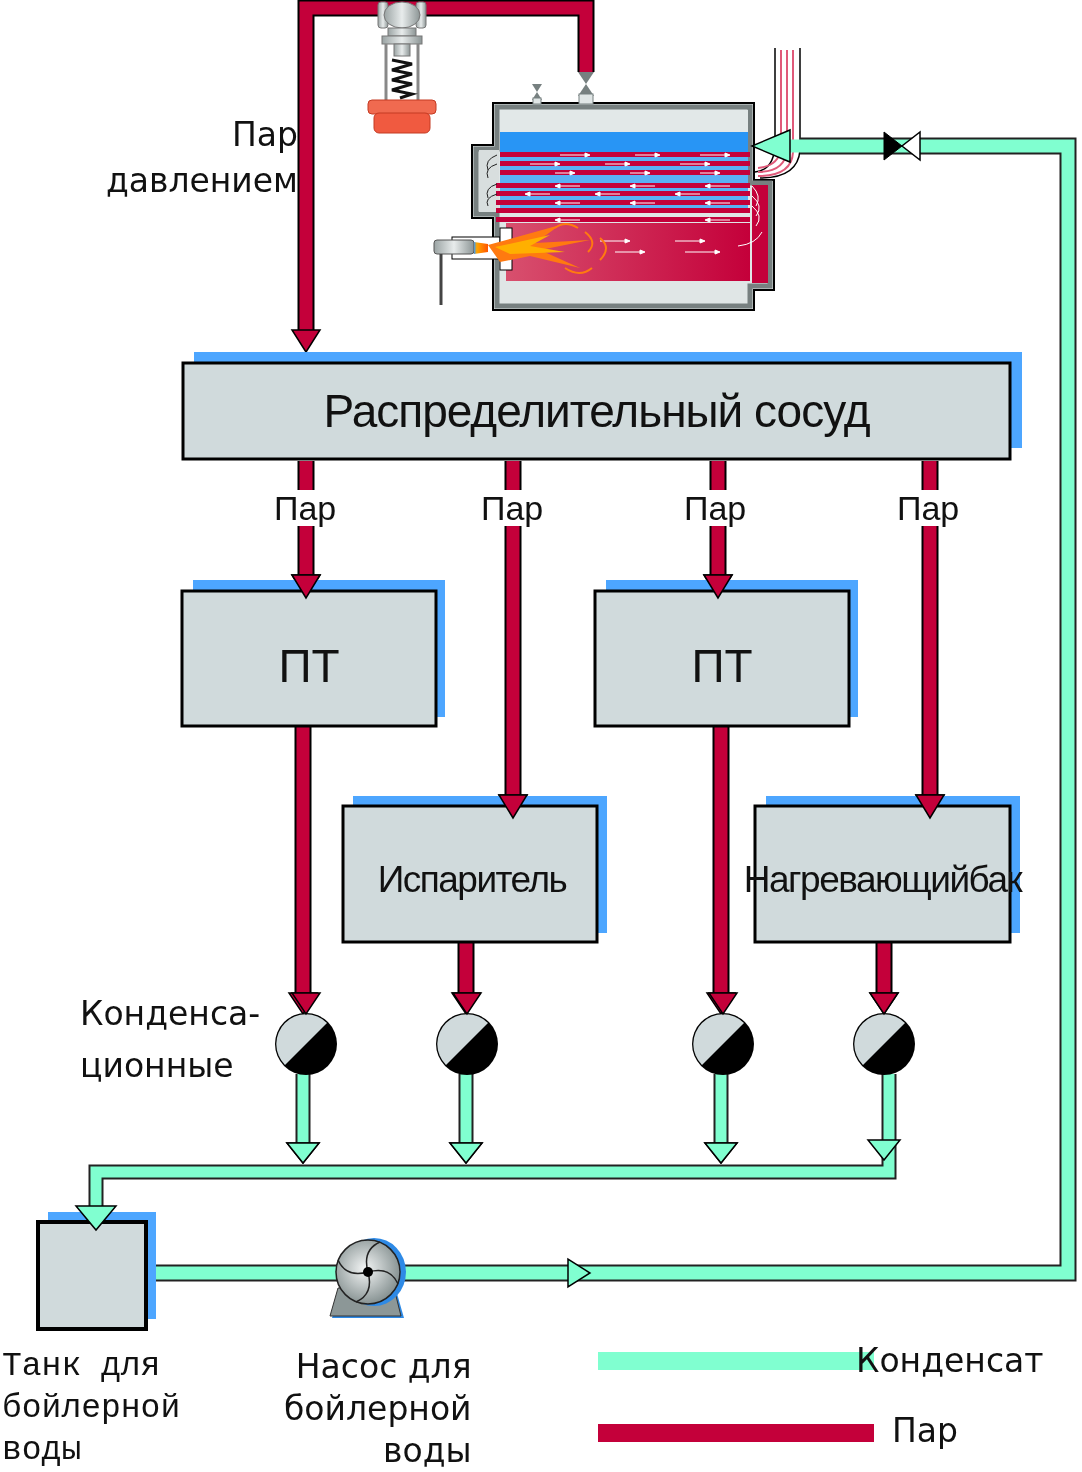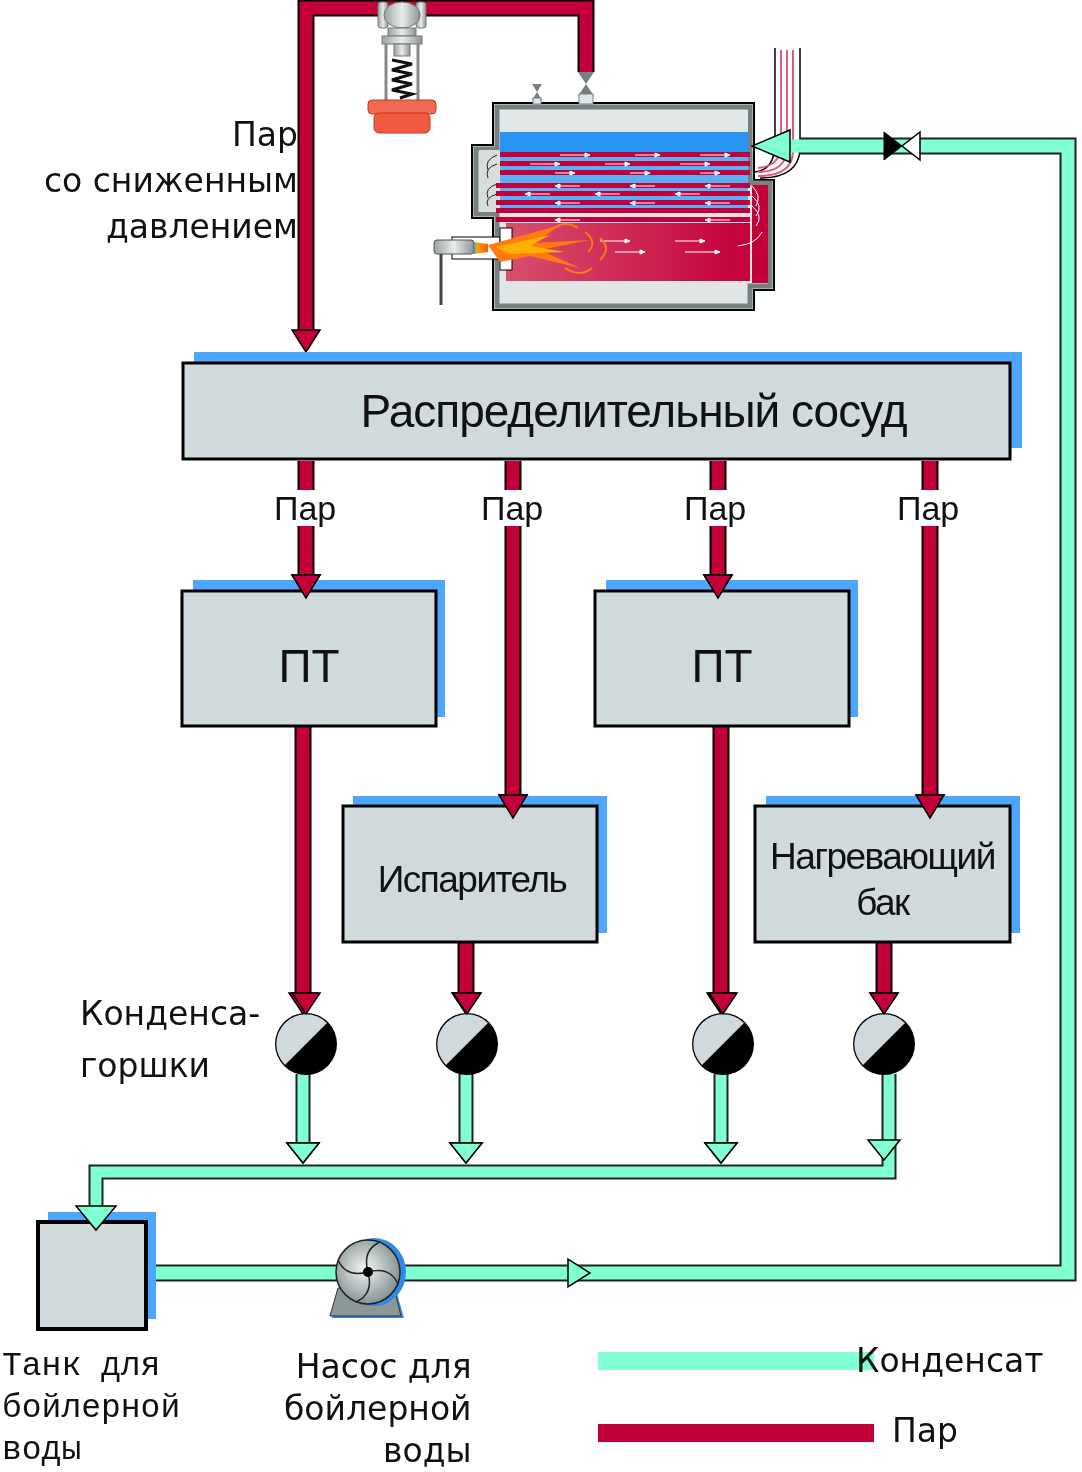--- a/index.html
+++ b/index.html
@@ -325,42 +325,41 @@
   </g>
 
   <g>
     <rect x="598" y="1352" width="276" height="18" fill="#80FFD0"></rect>
     <rect x="598" y="1424" width="276" height="18" fill="#C4003A"></rect>
   </g>
 </svg>
 
 <div class="lbl lbl-right" style="right:784px; top:112px; line-height:46px;">
   <div>Пар</div>
-  <div>со сниженным</div>
   <div>давлением</div>
 </div>
 
-<div class="box-text" style="left:183px; top:363px; width:827px; height:96px; font-size:46px; letter-spacing:-1px;padding-left:37px;">Распределительный сосуд</div>
+<div class="box-text" style="left:183px; top:363px; width:827px; height:96px; font-size:46px; letter-spacing:-1px;">Распределительный сосуд</div>
 
 <div class="steam-lbl" style="left:272px; top:490px;">Пар</div>
 <div class="steam-lbl" style="left:479px; top:490px;">Пар</div>
 <div class="steam-lbl" style="left:682px; top:490px;">Пар</div>
 <div class="steam-lbl" style="left:895px; top:490px;">Пар</div>
 
 <div class="box-text" style="left:182px; top:606px; width:254px; height:120px; font-size:46px;">ПТ</div>
 <div class="box-text" style="left:595px; top:606px; width:254px; height:120px; font-size:46px;">ПТ</div>
 <div class="box-text" style="left:343px; top:818px; width:258px; height:124px; font-size:37px; letter-spacing:-1.5px;">Испаритель</div>
-<div class="box-text" style="left:755px; top:818px; width:255px; height:124px; font-size:37px; line-height:46px; letter-spacing:-1.5px; flex-direction:column;">
+<div class="box-text" style="left:755px; top:818px; width:255px; height:124px; font-size:37px; line-height:46px; letter-spacing:-1.5px; flex-direction:row;">
   <div>Нагревающий</div>
   <div>бак</div>
 </div>
 
 <div class="lbl" style="left:80px; top:988px; line-height:52px;">
   <div>Конденса-</div>
-  <div>горшки</div>
+  <div>ционные</div>
 </div>
 
 <div class="lbl" style="left:2px; top:1346px; line-height:42px;font-family:Liberation Mono, monospace;">
   <div>Танк для</div>
   <div>бойлерной</div>
   <div>воды</div>
 </div>
 
 <div class="lbl" style="left:284px; top:1346px; line-height:42px;text-align:right;">
   <div>Насос для</div>

